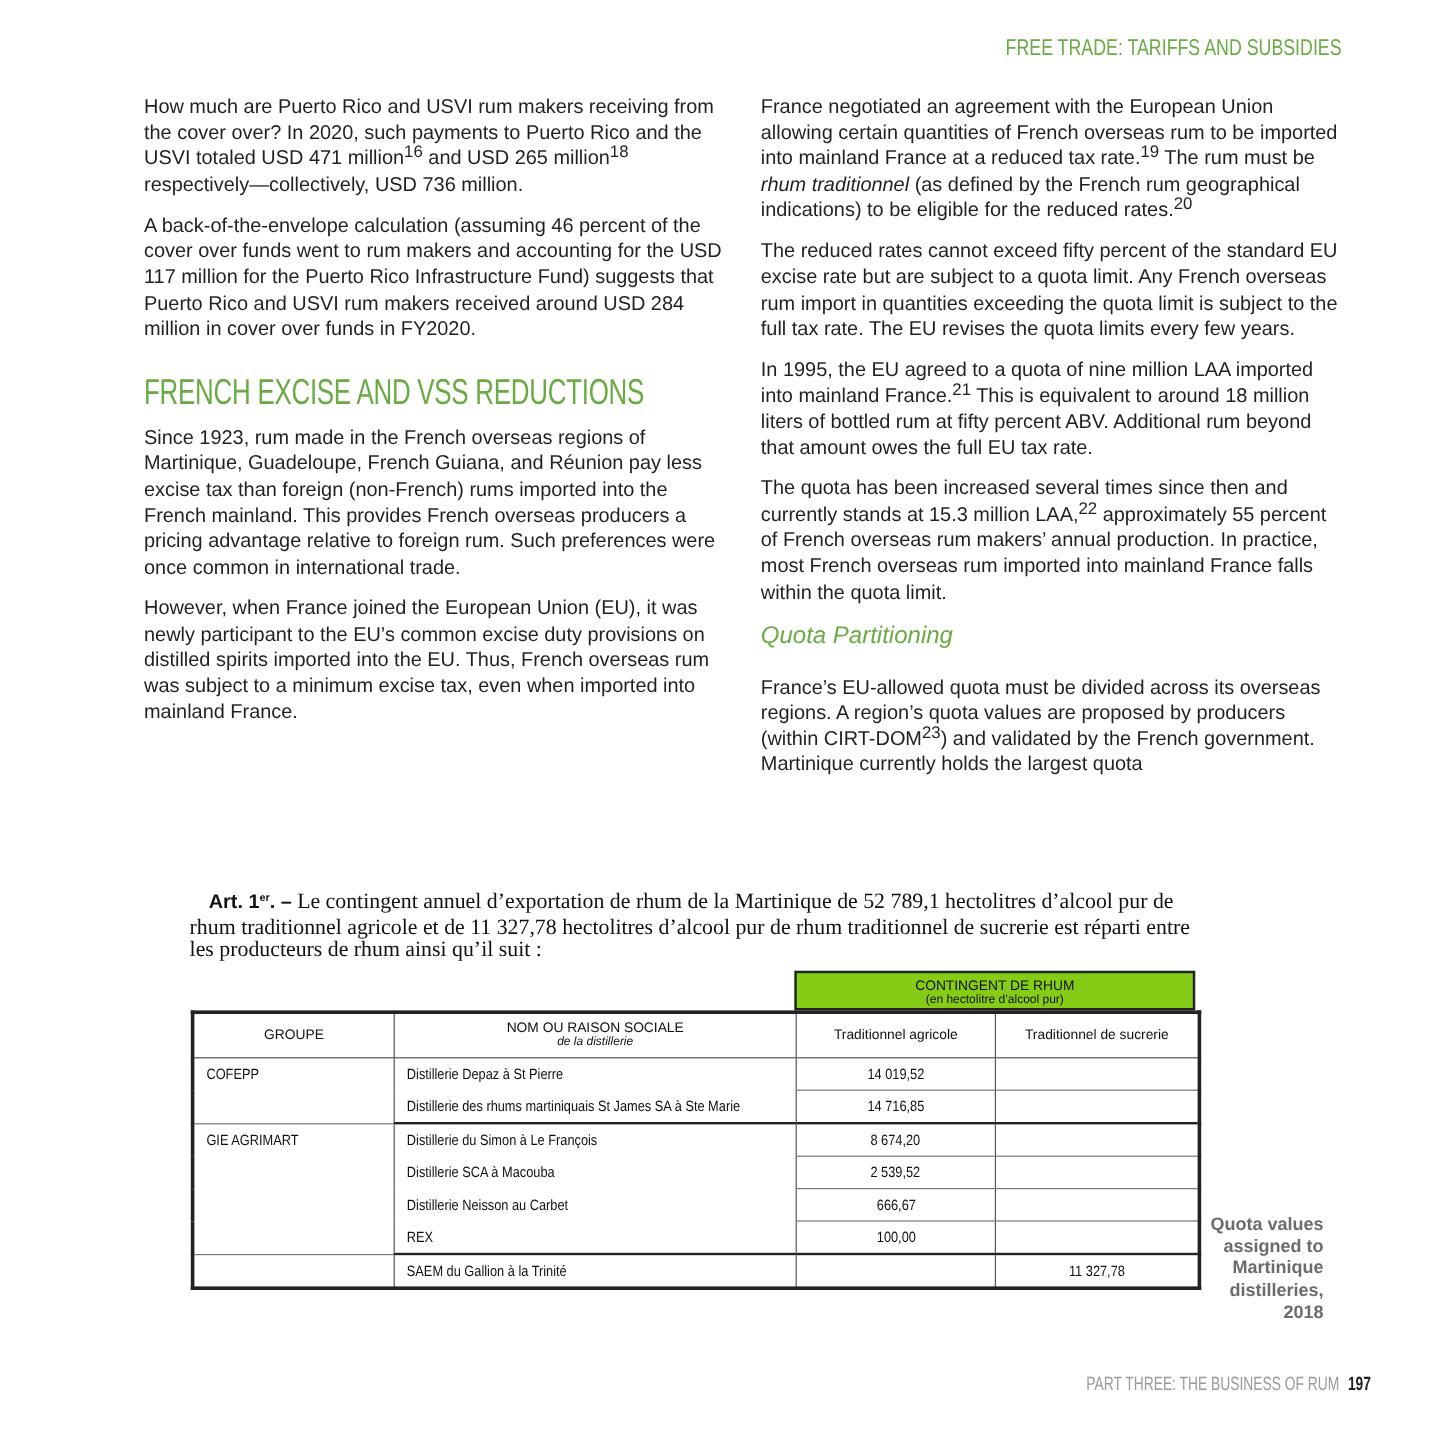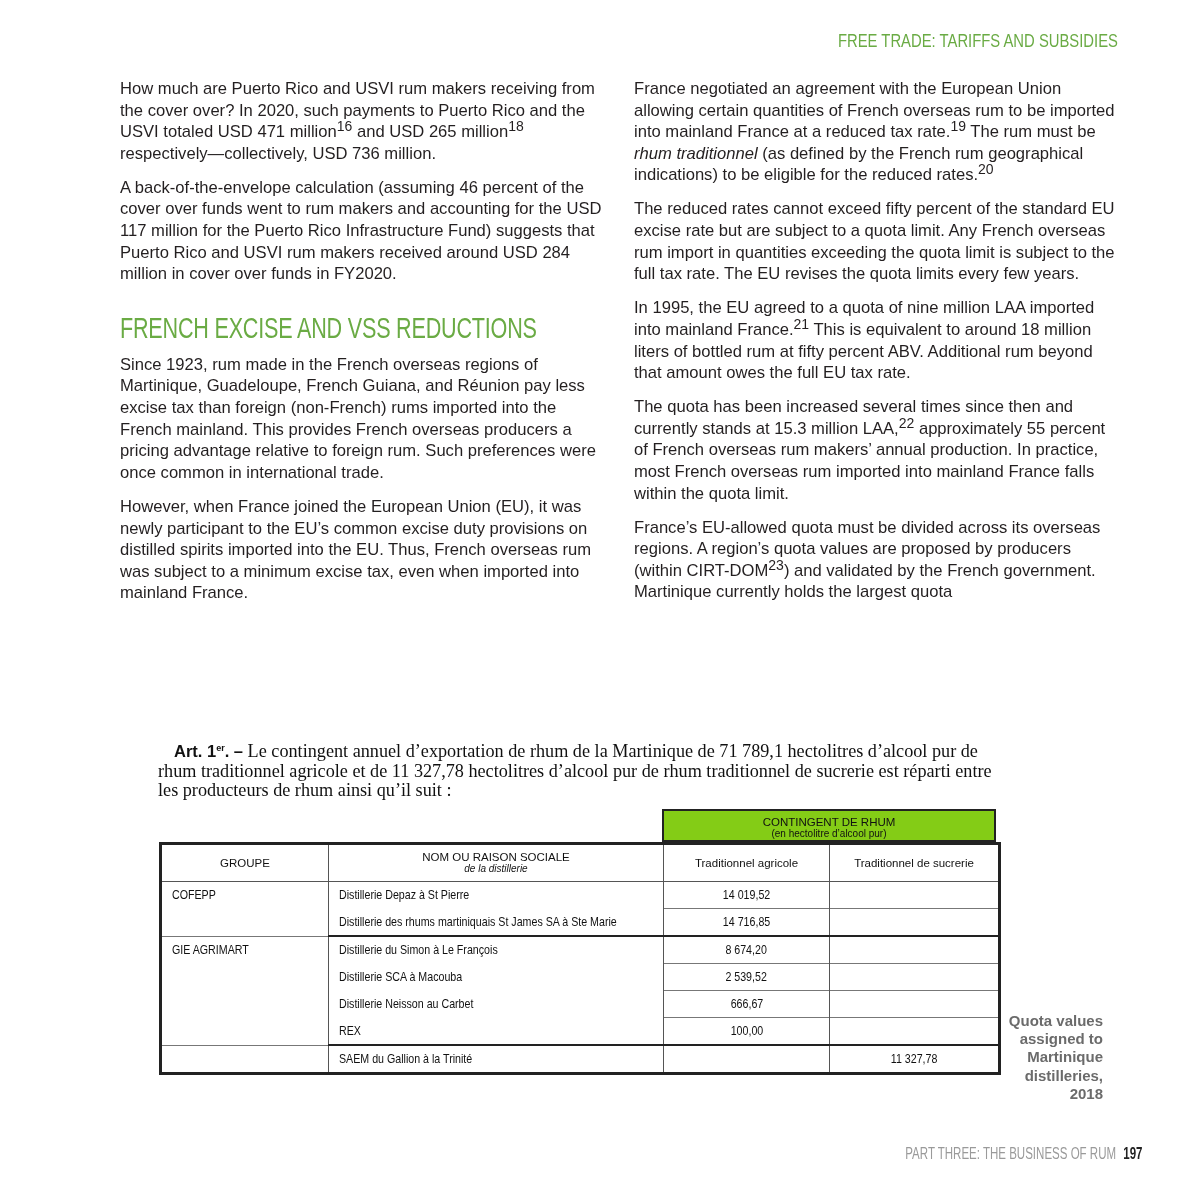--- a/index.html
+++ b/index.html
@@ -59,25 +59,26 @@
   <div class="h2">FRENCH EXCISE AND VSS REDUCTIONS</div>
   <p>Since 1923, rum made in the French overseas regions of Martinique, Guadeloupe, French Guiana, and Réunion pay less excise tax than foreign (non-French) rums imported into the French mainland. This provides French overseas producers a pricing advantage relative to foreign rum. Such preferences were once common in international trade.</p>
   <p>However, when France joined the European Union (EU), it was newly participant to the EU’s common excise duty provisions on distilled spirits imported into the EU. Thus, French overseas rum was subject to a minimum excise tax, even when imported into mainland France.</p>
 </div>
 
 <div class="col right">
   <p><span>France negotiated an agreement with the European Union allowing certain quantities of French overseas rum to be imported into mainland France at a reduced tax rate.</span><sup>19</sup><span> The rum must be </span><em>rhum traditionnel</em><span> (as defined by the French rum geographical indications) to be eligible for the reduced rates.</span><sup>20</sup></p>
   <p>The reduced rates cannot exceed fifty percent of the standard EU excise rate but are subject to a quota limit. Any French overseas rum import in quantities exceeding the quota limit is subject to the full tax rate. The EU revises the quota limits every few years.</p>
   <p><span>In 1995, the EU agreed to a quota of nine million LAA imported into mainland France.</span><sup>21</sup><span> This is equivalent to around 18 million liters of bottled rum at fifty percent ABV. Additional rum beyond that amount owes the full EU tax rate.</span></p>
   <p><span>The quota has been increased several times since then and currently stands at 15.3 million LAA,</span><sup>22</sup><span> approximately 55 percent of French overseas rum makers’ annual production. In practice, most French overseas rum imported into mainland France falls within the quota limit.</span></p>
+  <div class="h3">Quota Partitioning</div>
   <p><span>France’s EU-allowed quota must be divided across its overseas regions. A region’s quota values are proposed by producers (within CIRT-DOM</span><sup>23</sup><span>) and validated by the French government. Martinique currently holds the largest quota</span></p>
 </div>
 
 <div class="art">
-  <span class="lead"><span>Art. 1</span><sup>er</sup><span>. –</span></span><span> Le contingent annuel d’exportation de rhum de la Martinique de 71 789,1 hectolitres d’alcool pur de rhum traditionnel agricole et de 11 327,78 hectolitres d’alcool pur de rhum traditionnel de sucrerie est réparti entre les producteurs de rhum ainsi qu’il suit :</span>
+  <span class="lead"><span>Art. 1</span><sup>er</sup><span>. –</span></span><span> Le contingent annuel d’exportation de rhum de la Martinique de 52 789,1 hectolitres d’alcool pur de rhum traditionnel agricole et de 11 327,78 hectolitres d’alcool pur de rhum traditionnel de sucrerie est réparti entre les producteurs de rhum ainsi qu’il suit :</span>
 </div>
 
 <div class="quota-table">
   <div class="qt-topbox">
     <div class="t1">CONTINGENT DE RHUM</div>
     <div class="t2">(en hectolitre d’alcool pur)</div>
   </div>
   <table class="grid">
     <colgroup>
         <col style="width:168px">

